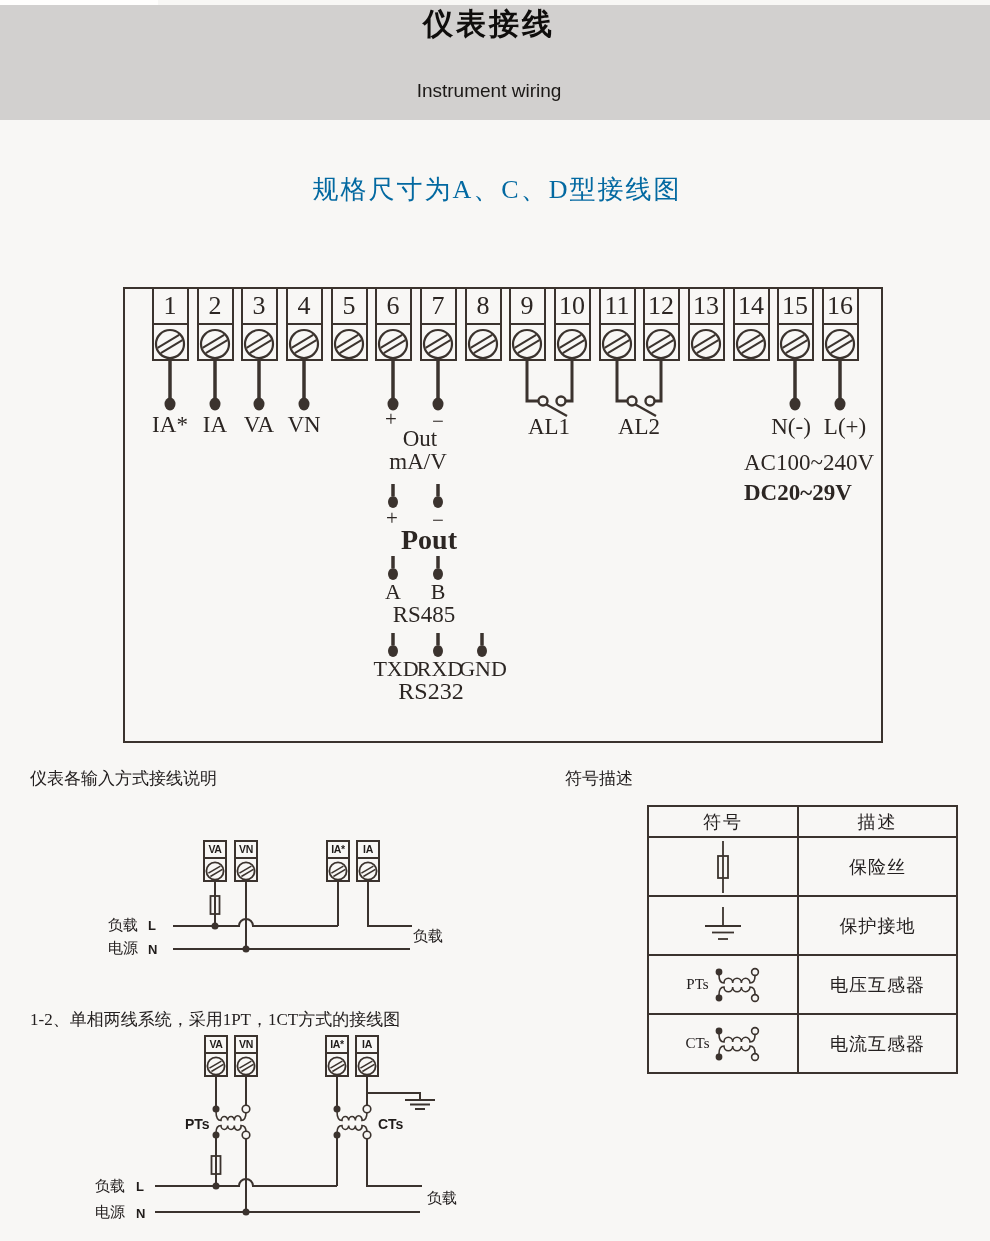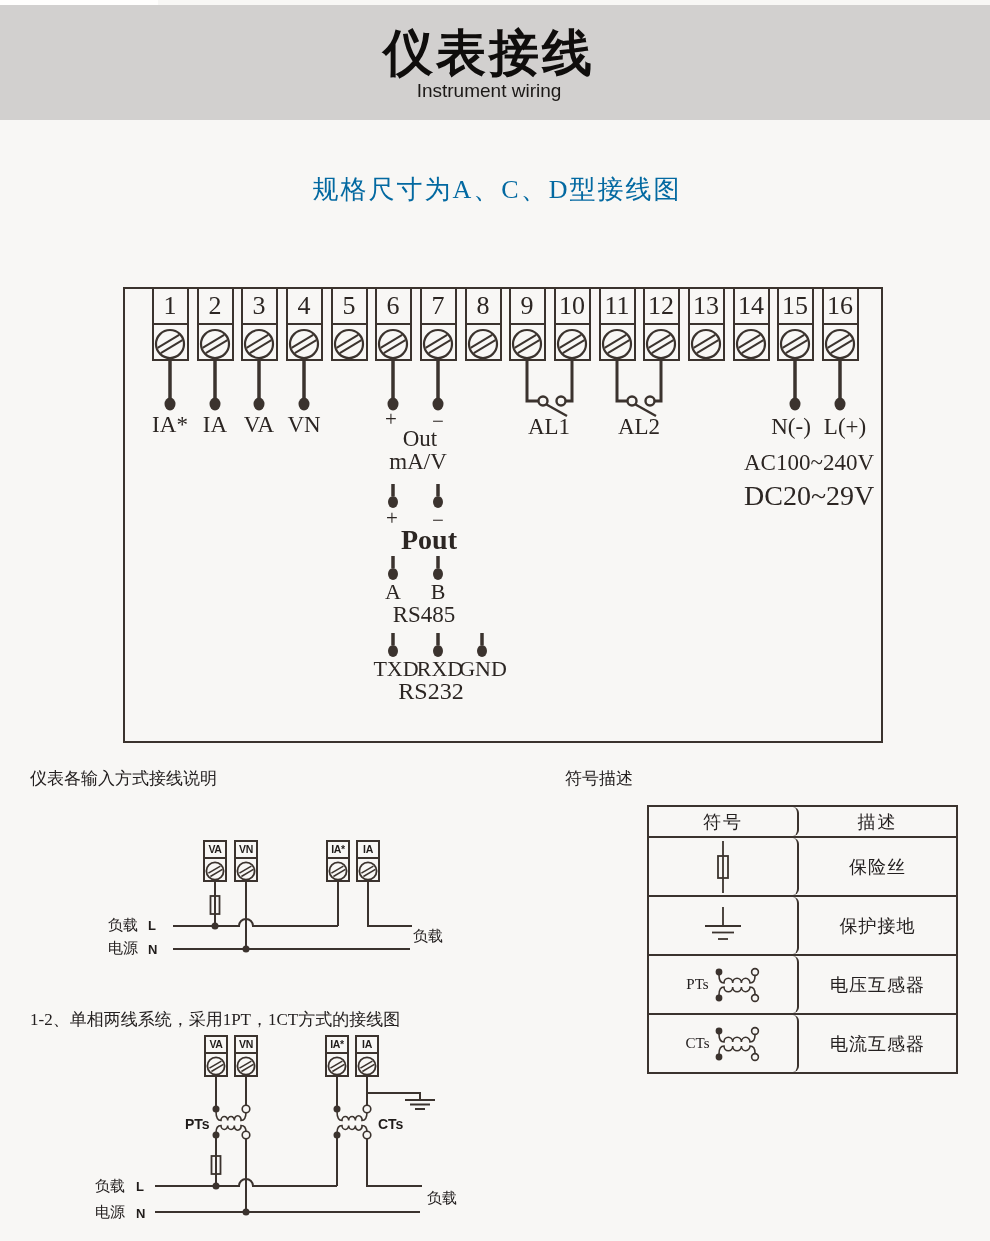--- a/index.html
+++ b/index.html
@@ -1,21 +1,21 @@
 <!DOCTYPE html>
 <html><head>
 <meta charset="utf-8">
 <style>
   html,body{margin:0;padding:0;background:#e9e8e6;}
   .page{position:relative;width:990px;height:1241px;background:#f8f7f5;overflow:hidden;
         font-family:"Liberation Sans",sans-serif;color:#2c2623;}
   .abs{position:absolute;}
   .white-strip{left:0;top:0;width:158px;height:5px;background:#fffefd;}
   .hdr{left:0;top:5px;width:990px;height:115px;background:#d2d0cf;}
-  .hdr-title{left:489px;top:20px;transform:translateX(-50%);font-size:50px;font-weight:900;
+  .hdr-title{left:489px;top:4px;transform:translateX(-50%);font-size:30px;font-weight:900;
              letter-spacing:3px;color:#0f0d0c;white-space:nowrap;}
   .hdr-sub{left:489px;top:80px;transform:translateX(-50%);font-size:19px;color:#1c1917;white-space:nowrap;}
   .spec-title{left:497px;top:172px;transform:translateX(-50%);font-size:26px;letter-spacing:2px;
               font-family:"Liberation Serif",serif;color:#0369a1;white-space:nowrap;}
   .bigbox{left:123px;top:287px;width:760px;height:456px;border:2px solid #3b332e;box-sizing:border-box;}
   .term{position:absolute;top:287px;width:37px;height:74px;border:2px solid #3b332e;
         box-sizing:border-box;background:#f8f7f5;}
   .term-num{height:34px;border-bottom:2px solid #3b332e;font-family:"Liberation Serif",serif;
             font-size:26px;text-align:center;line-height:33px;color:#2c2623;}
   .term-screw{height:36px;display:flex;align-items:center;justify-content:center;}
@@ -26,21 +26,21 @@
   .note{position:absolute;font-family:"Liberation Serif",serif;font-size:17px;color:#242020;white-space:nowrap;}
   .sterm{position:absolute;width:24px;height:42px;border:2px solid #3b332e;box-sizing:border-box;background:#f8f7f5;}
   .sterm-label{height:15px;border-bottom:2px solid #3b332e;font-size:10.5px;font-weight:bold;
                text-align:center;line-height:14px;letter-spacing:-0.3px;color:#201c1a;}
   .sterm-screw{height:23px;display:flex;align-items:center;justify-content:center;}
   .slab{position:absolute;font-size:15px;color:#242020;white-space:nowrap;}
   .slab.bold{font-size:13px;font-weight:bold;color:#201c1a;}
   .symtable{left:647px;top:805px;width:311px;border:2px solid #3b332e;box-sizing:border-box;background:#f8f7f5;}
   .strow{display:flex;height:57px;border-top:2px solid #3b332e;}
   .strow.head{height:29px;border-top:none;}
-  .stc{display:flex;align-items:center;justify-content:center;box-sizing:border-box;border-radius:6px;}
+  .stc{display:flex;align-items:center;justify-content:center;box-sizing:border-box;}
   .stc-sym{width:150px;border-right:2px solid #3b332e;}
   .stc-desc{flex:1;font-family:"Liberation Serif",serif;font-size:18px;letter-spacing:1px;color:#242020;text-align:center;}
   .stc-head{font-family:"Liberation Serif",serif;font-size:18px;letter-spacing:2px;color:#242020;}
   .stlabel{font-family:"Liberation Serif",serif;font-size:15px;margin-right:5px;color:#242020;}
 </style>
 </head>
 <body>
 
 <div class="page">
 
@@ -357,21 +357,21 @@
   <span class="dlab" style="left:424px;top:602px;font-size:23px;">RS485</span>
   <span class="dlab" style="left:396px;top:656px;font-size:22px;">TXD</span>
   <span class="dlab" style="left:440px;top:656px;font-size:22px;">RXD</span>
   <span class="dlab" style="left:483px;top:656px;font-size:22px;">GND</span>
   <span class="dlab" style="left:431px;top:678px;font-size:24px;">RS232</span>
   <span class="dlab" style="left:549px;top:414px;font-size:23px;">AL1</span>
   <span class="dlab" style="left:639px;top:414px;font-size:23px;">AL2</span>
   <span class="dlab" style="left:791px;top:414px;font-size:23px;">N(-)</span>
   <span class="dlab" style="left:845px;top:414px;font-size:23px;">L(+)</span>
   <span class="dlab la" style="left:744px;top:450px;font-size:23px;">AC100~240V</span>
-  <span class="dlab la" style="left:744px;top:480px;font-size:28px;">DC20~29V</span>
+  <span class="dlab la" style="left:744px;top:480px;font-size:23px;font-weight:bold;">DC20~29V</span>
 
   <div class="note" style="left:30px;top:767px;">仪表各输入方式接线说明</div>
   <div class="note" style="left:30px;top:988px;margin-top:20px;">1-2、单相两线系统，采用1PT，1CT方式的接线图</div>
   <div class="note" style="left:565px;top:767px;">符号描述</div>
 
   <div class="sterm" style="left:203px;top:840px;">
     <div class="sterm-label">VA</div>
     <div class="sterm-screw">
         <svg width="20" height="20" viewBox="0 0 20 20">
           <circle cx="10" cy="10" r="8.6" fill="none" stroke="#3b332e" stroke-width="1.8"></circle>

